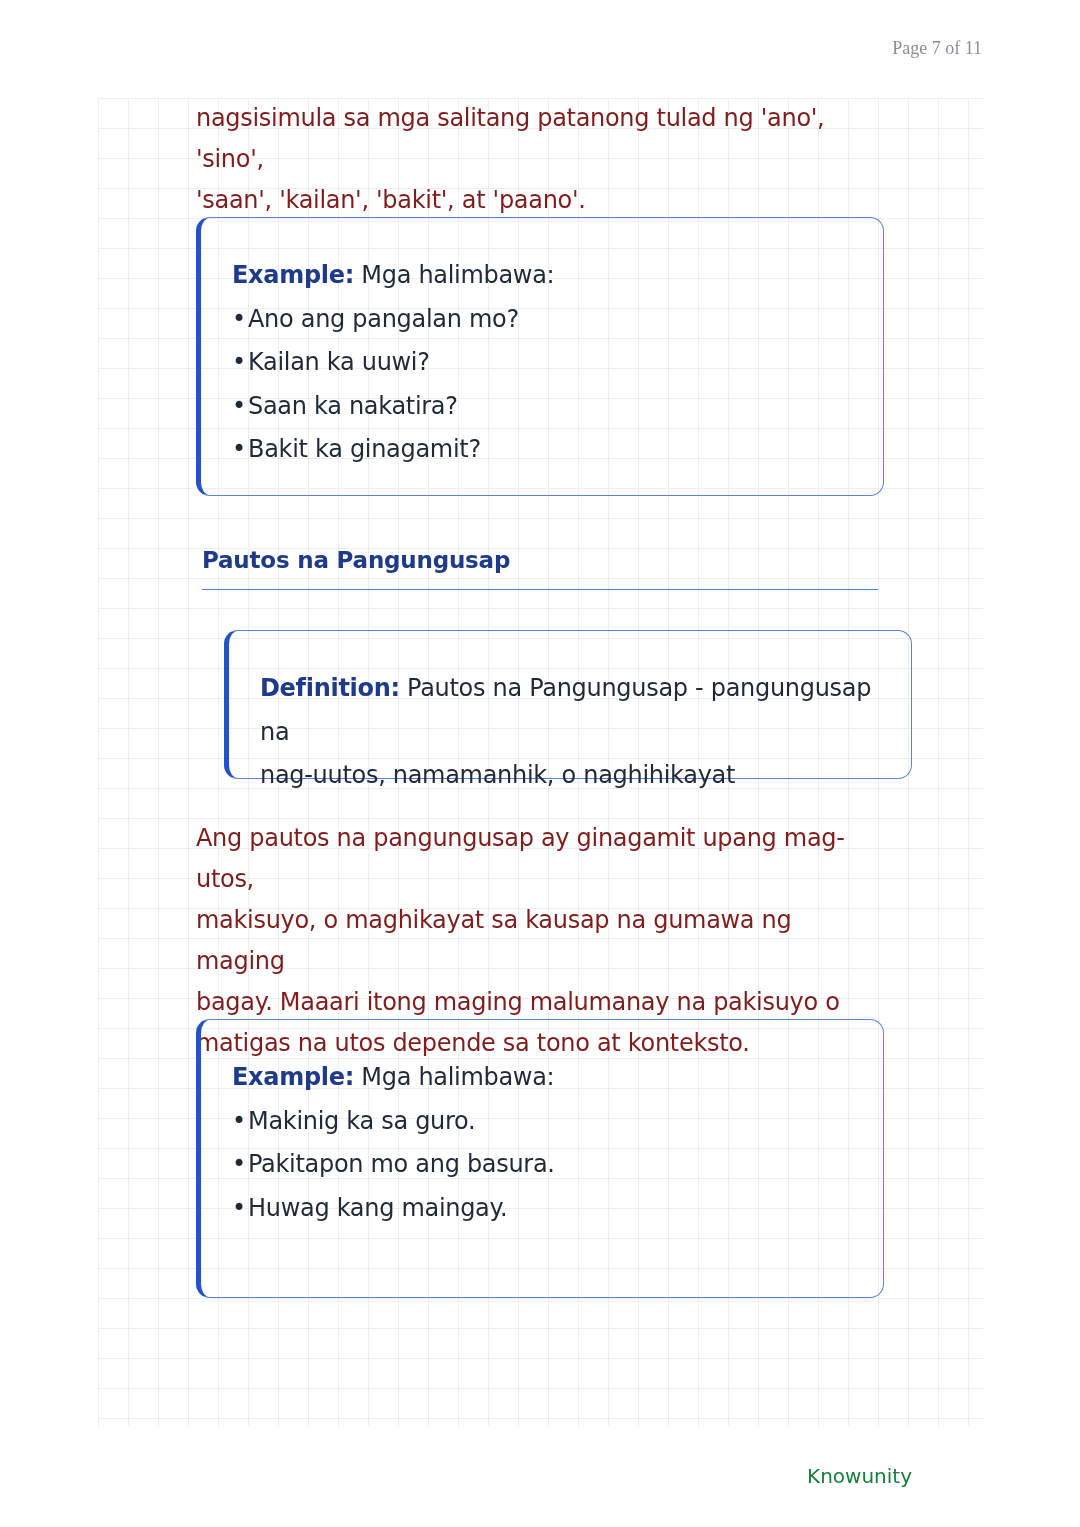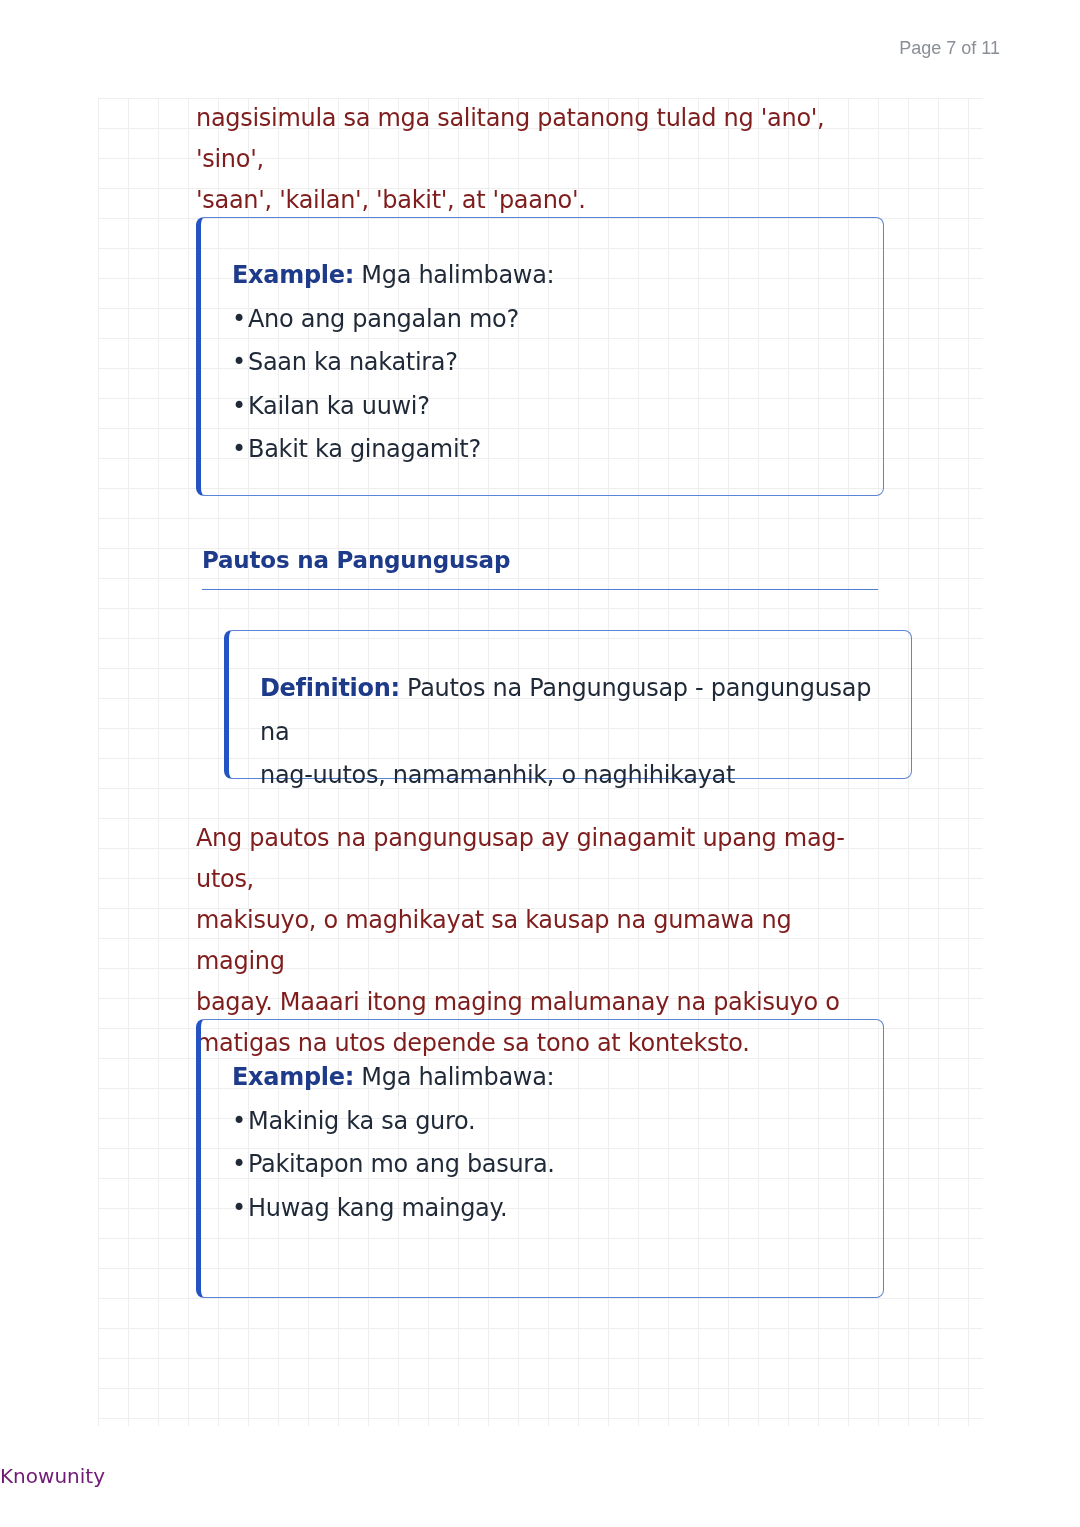--- a/index.html
+++ b/index.html
@@ -1,68 +1,68 @@
 <!DOCTYPE html>
 <html><head>
 <meta charset="utf-8">
 <style>
   html, body { margin: 0; padding: 0; }
   body {
     width: 1080px; height: 1527px; position: relative; background: #ffffff;
     font-family: "DejaVu Sans", sans-serif; color: #1f2937; overflow: hidden;
   }
   .page-num {
-    position: absolute; top: 38px; right: 80px;
-    font-family: Liberation Sans, sans-serif; font-size: 18px; color: #8a8f96;
+    position: absolute; top: 38px; right: 98px;
+    font-family: Liberation Serif, serif; font-size: 18px; color: #8a8f96;
   }
   .grid {
     position: absolute; left: 98px; top: 98px; width: 885px; height: 1328px;
     background-color: #fff;
     background-image:
       linear-gradient(to right, #eeeeee 1px, transparent 1px),
       linear-gradient(to bottom, #eeeeee 1px, transparent 1px);
     background-size: 30px 30px;
   }
   .content { position: absolute; left: 196px; top: 98px; width: 688px; }
   .para { font-size: 24px; line-height: 41px; margin: 0; color: #7f1d1d; letter-spacing: -0.3px; }
   .box {
     box-sizing: border-box; border: 1.5px solid #5b83d6; border-left: 5px solid #2454c4;
-    border-radius: 8px; padding: 36px 30px 26px 31px; background: rgba(255,255,255,0.0);
+    border-radius: 14px; padding: 36px 30px 26px 31px; background: rgba(255,255,255,0.0);
   }
   .box .line { font-size: 24px; line-height: 43.5px; color: #1f2937; letter-spacing: -0.3px; }
   .label { color: #1e3a8a; font-weight: bold; }
   .bullet { display: inline-block; width: 16px; }
   .heading {
     font-size: 23px; font-weight: bold; color: #1e3a8a; margin: 6px;
     padding-bottom: 16px; border-bottom: 1.5px solid #4f7fd4; letter-spacing: -0.2px;
   }
   .footer {
-    position: absolute; top: 1464px; left: 0; width: 912px; text-align: left;
-    font-size: 20px; color: #701a75;
+    position: absolute; top: 1464px; left: 0; width: 912px; text-align: right;
+    font-size: 20px; color: #15803d;
   }
 </style>
 </head>
 <body>
 
 <div class="page-num">Page 7 of 11</div>
 
 <div class="grid"></div>
 
 <div class="content">
 
   <div style="position:absolute; top:0px; left:0; width:688px;">
     <p class="para">nagsisimula sa mga salitang patanong tulad ng 'ano', 'sino',</p>
     <p class="para">'saan', 'kailan', 'bakit', at 'paano'.</p>
   </div>
 
   <div class="box" style="position:absolute; top:119px; left:0; width:688px; height:279px;">
     <div class="line"><span class="label">Example:</span><span> Mga halimbawa:</span></div>
     <div class="line"><span class="bullet">•</span><span>Ano ang pangalan mo?</span></div>
+    <div class="line"><span class="bullet">•</span><span>Kailan ka uuwi?</span></div>
     <div class="line"><span class="bullet">•</span><span>Saan ka nakatira?</span></div>
-    <div class="line"><span class="bullet">•</span><span>Kailan ka uuwi?</span></div>
     <div class="line"><span class="bullet">•</span><span>Bakit ka ginagamit?</span></div>
   </div>
 
   <div style="position:absolute; top:443px; left:0; width:688px;">
     <h2 class="heading">Pautos na Pangungusap</h2>
   </div>
 
   <div class="box" style="position:absolute; top:532px; left:0; width:688px; height:149px;margin-left:28px;">
     <div class="line"><span class="label">Definition:</span><span> Pautos na Pangungusap - pangungusap na</span></div>
     <div class="line">nag-uutos, namamanhik, o naghihikayat</div>

